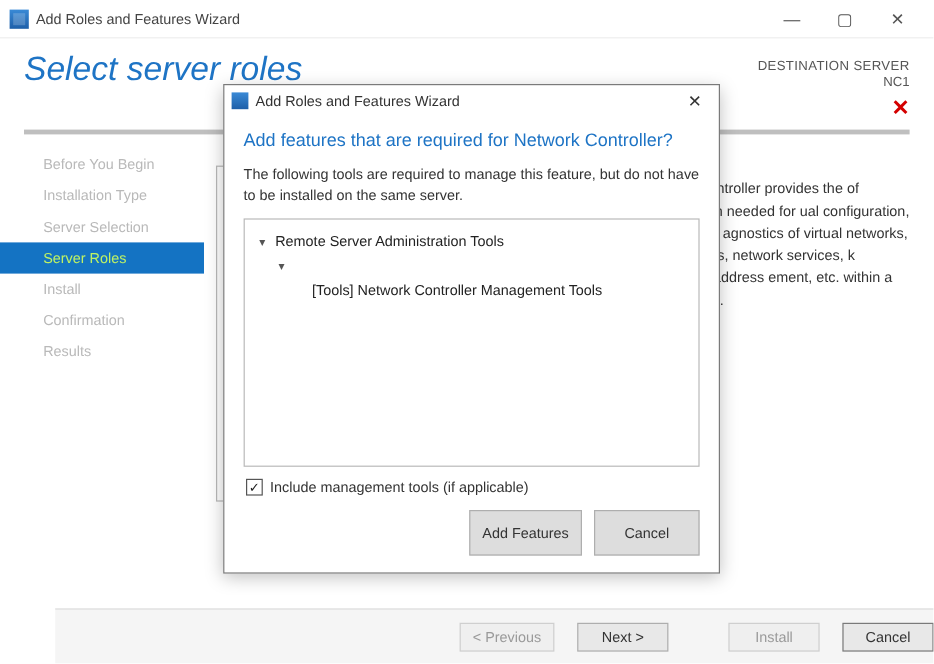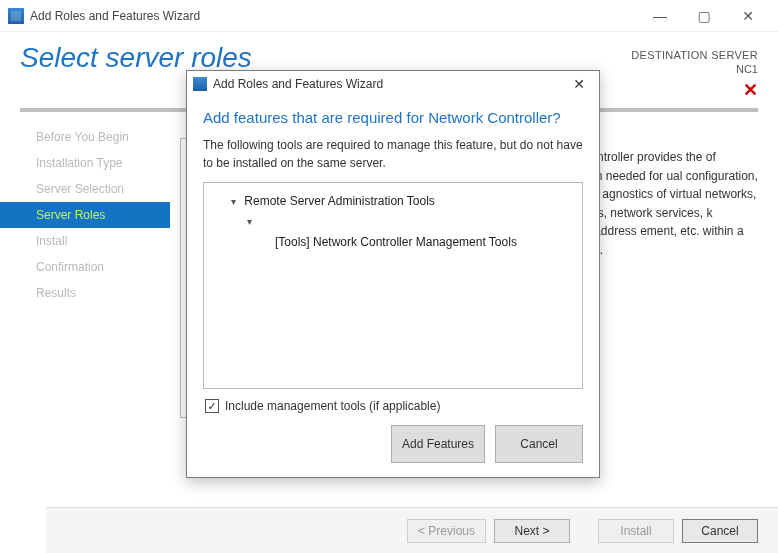--- a/index.html
+++ b/index.html
@@ -53,22 +53,21 @@
   .nav .item.active { background:#1473c3; color:#bef264; }
   .content-area { flex:1; position:relative; padding: 10px 18px 0 10px; }
   .desc-heading { font-weight:600; color:#333; margin-bottom:6px; text-align:right; padding-right:100px; }
   .desc-text { color:#333; font-size:12px; line-height:1.55; width:350px; margin-left:auto; }
   .roles-box {
     border:1px solid #b9b9b9; width:345px; height:280px; margin-top:10px;
   }
   .bottom-bar {
     position:absolute; left:0; right:0; bottom:0; height:46px;
     border-top:1px solid #ddd; background:#f5f5f5;
-    display:flex; align-items:center; justify-content:flex-end; gap:8px;
-    padding-right:20px;
+    display:flex; align-items:center; justify-content:flex-end; gap:19px;
     margin-left:46px;
   }
   .btn {
     min-width:76px; height:24px; padding:0 10px;
     border:1px solid #aeaeae; background:#e8e8e8; color:#333;
     font-size:12px; display:inline-flex; align-items:center; justify-content:center;
   }
   .btn.disabled { color:#9a9a9a; background:#efefef; border-color:#cfcfcf; }
   .btn.primary { border-color:#7a7a7a; }
   
@@ -80,21 +79,21 @@
   }
   .modal .m-titlebar {
     height:26px; display:flex; align-items:center; padding:0 6px;
   }
   .modal .m-titlebar .app-icon { width:14px;height:14px;background:linear-gradient(#3a8ad6,#1e5fa8); margin-right:6px;}
   .modal .m-titlebar .t { font-size:12px; color:#333; }
   .modal .m-titlebar .close { margin-left:auto; width:28px; text-align:center; font-size:14px; color:#333; }
   .modal .m-body { padding: 6px 16px 0 16px; flex:1; display:flex; flex-direction:column; }
   .modal .q { color:#1e74c5; font-size:15px; margin:6px 0 10px 0; }
   .modal .intro { font-size:12px; color:#333; line-height:1.5; margin-bottom:10px; }
-  .modal .tree-box { border:1px solid #b9b9b9; flex:1; padding:8px 27px; font-size:12px; color:#222; overflow:auto; }
+  .modal .tree-box { border:1px solid #b9b9b9; flex:1; padding:8px 12px; font-size:12px; color:#222; overflow:auto; }
   .tree-line { line-height:1.7; }
   .tree-arrow { display:inline-block; width:10px; }
   .tree-arrow::before { content:"▾"; font-size:10px; color:#555; }
   .indent1 { padding-left:16px; }
   .indent2 { padding-left:44px; }
   .modal .chk-row { display:flex; align-items:center; gap:6px; padding:10px 2px 0 2px; font-size:12px; }
   .modal .chk { width:14px; height:14px; border:1px solid #555; display:inline-flex; align-items:center; justify-content:center; font-size:11px; color:#222; }
   .modal .m-footer { display:flex; justify-content:flex-end; gap:10px; padding:12px 16px 14px 0; }
   .modal .m-footer .btn { min-width:88px; height:38px; background:#ddd; }
 </style>

